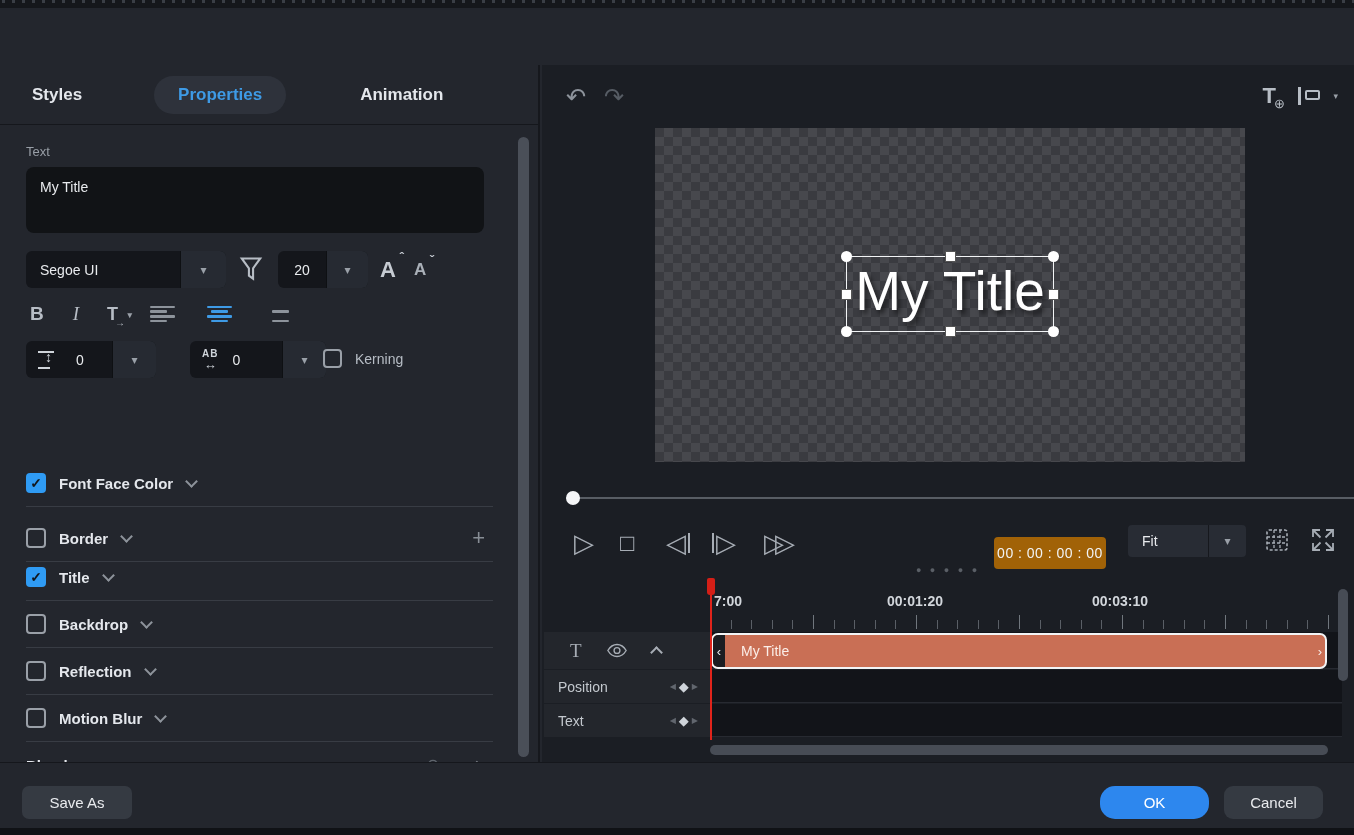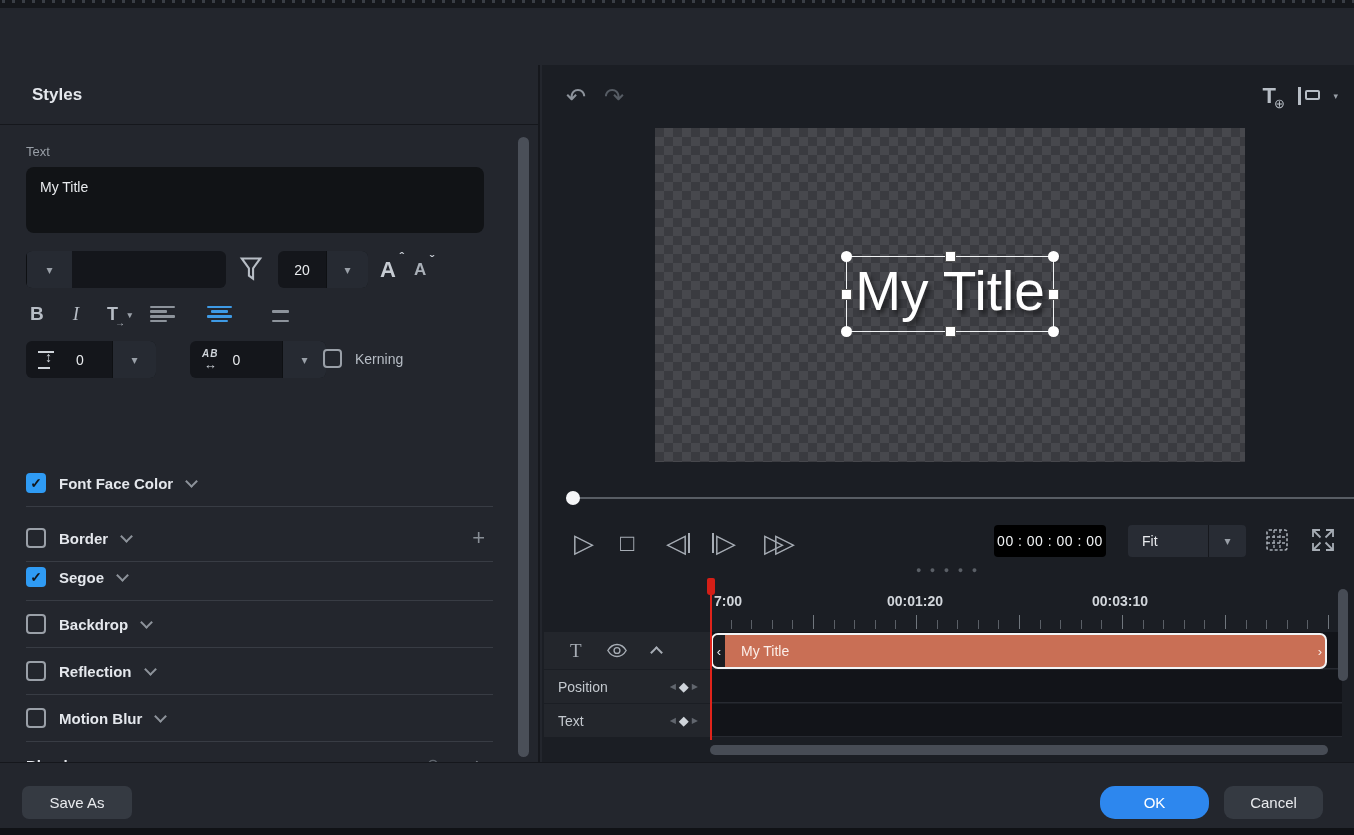--- a/index.html
+++ b/index.html
@@ -68,21 +68,21 @@
   .spc-box .body { display:flex; align-items:center; gap:14px; padding:0 12px; flex:1; color:#e9ebee; font-size:14px; }
   .spc-box .arrow { width:44px; background:#262a32; border-left:1px solid #0e1013; display:flex; align-items:center; justify-content:center; color:#9aa0a8; font-size:12px; }
   .spc1 { left:0; width:130px; }
   .spc2 { left:164px; width:136px; }
   .ls-icon { width:24px; height:20px; position:relative; }
   .ls-icon i { position:absolute; left:0; height:2px; background:#cfd4da; width:16px; }
   .ls-icon i.t { top:1px; }
   .ls-icon i.b { bottom:1px; width:12px; }
   .ls-icon .ud { position:absolute; left:7px; top:-1px; color:#cfd4da; font-size:14px; }
   .ab-icon { display:flex; flex-direction:column; align-items:center; line-height:1; color:#cfd4da; }
-  .ab-icon .ab { font-size:10px; font-weight:bold; letter-spacing:1px;font-style:italic; }
+  .ab-icon .ab { font-size:10px; font-weight:bold; letter-spacing:1px; }
   .ab-icon .lr { font-size:13px; margin-top:-1px; }
   .kern { position:absolute; left:297px; top:8px; display:flex; align-items:center; gap:13px; }
   .kern .box { width:19px; height:19px; border:2px solid #9aa0a8; border-radius:4px; }
   .kern .klabel { color:#b7bdc5; font-size:14px; }
 
   
   .sections { position:absolute; left:0; top:330px; width:500px; }
   .sec { position:absolute; left:26px; width:467px; height:47px; display:flex; align-items:center; border-bottom:1px solid #383c44; }
   .sec .chk { width:20px; height:20px; border-radius:4px; margin-right:13px; flex:none; }
   .sec .chk.on { background:#2f9bf4; color:#12161c; font-size:14px; font-weight:bold; display:flex; align-items:center; justify-content:center; }
@@ -125,21 +125,21 @@
   .seek { position:absolute; left:24px; top:426px; width:1296px; height:14px; }
   .seek .line { position:absolute; left:0; top:6px; width:778px; height:2px; background:#585d64; }
   .seek .knob { position:absolute; left:18px; top:0; width:14px; height:14px; background:#f5f6f8; border-radius:50%; }
 
   .transport { position:absolute; left:24px; top:458px; width:788px; height:42px; color:#a7adb5; }
   .tr-ic { position:absolute; top:0; font-size:26px; line-height:40px; }
   .tr-play { left:8px; } .tr-stop { left:54px; font-size:24px; }
   .tr-prev { left:100px; } .tr-next { left:150px; } .tr-ff { left:198px; letter-spacing:-9px; }
   .tr-bar { position:absolute; top:10px; width:2px; height:20px; background:#a7adb5; }
 
-  .timecode { position:absolute; left:452px; top:460px; width:112px; height:32px; background:#000000; border-radius:4px; color:#f2f4f6; font-size:14px; display:flex; align-items:center; justify-content:center; letter-spacing:0.5px; }
+  .timecode { position:absolute; left:452px; top:472px; width:112px; height:32px; background:#a16207; border-radius:4px; color:#f2f4f6; font-size:14px; display:flex; align-items:center; justify-content:center; letter-spacing:0.5px; }
   .fit-sel { position:absolute; left:586px; top:460px; width:118px; height:32px; background:#282c34; border-radius:4px; display:flex; overflow:hidden; }
   .fit-sel .val { flex:1; display:flex; align-items:center; padding-left:14px; color:#e9ebee; font-size:14px; }
   .fit-sel .arrow { width:38px; border-left:1px solid #16181d; display:flex; align-items:center; justify-content:center; color:#9aa0a8; font-size:12px; }
   .grid-ic { position:absolute; left:722px; top:462px; }
   .exp-ic { position:absolute; left:768px; top:462px; }
   .drag-dots { position:absolute; left:50%; top:500px; transform:translateX(-50%); color:#5a5f66; font-size:9px; letter-spacing:3px; }
 
   
   .timeline { position:absolute; left:0; top:510px; width:812px; height:187px; }
   .ruler-label { position:absolute; top:18px; font-size:14px; font-weight:bold; color:#d2d6db; }
@@ -185,26 +185,29 @@
 
 <div id="app">
 
   <div class="top-strip"></div>
 
 
   <div class="left-panel">
 
     <div class="tabbar">
       <div class="tab t0">Styles</div>
+      <div class="tab t1">Properties</div>
+      <div class="tab t2">Animation</div>
     </div>
 
     <div class="lbl-text">Text</div>
     <div class="textarea">My Title</div>
 
     <div class="selbox font-sel">
+      <div class="val">Segoe UI</div>
       <div class="arrow">▾</div>
     </div>
     <div class="filter-ic">
       <svg width="26" height="30" viewBox="0 0 22 26">
           <path d="M3 3 h16 l-6.2 8.5 v9 l-3.6-2.6 v-6.4 Z" fill="none" stroke="#b7bdc5" stroke-width="1.8"></path>
         </svg>
     </div>
     <div class="selbox size-sel">
       <div class="val">20</div>
       <div class="arrow">▾</div>
@@ -281,21 +284,21 @@
           <span class="chev"></span>
       </div>
       <div class="sec" style="top:120px">
         <span class="chk off"></span>
         <span class="slabel">Border</span>
           <span class="chev"></span>
         <span class="plus">+</span>
       </div>
       <div class="sec" style="top:159px">
         <span class="chk on">✓</span>
-        <span class="slabel">Segoe</span>
+        <span class="slabel">Title</span>
           <span class="chev"></span>
       </div>
       <div class="sec" style="top:206px">
         <span class="chk off"></span>
         <span class="slabel">Backdrop</span>
           <span class="chev"></span>
       </div>
       <div class="sec" style="top:253px">
         <span class="chk off"></span>
         <span class="slabel">Reflection</span>

